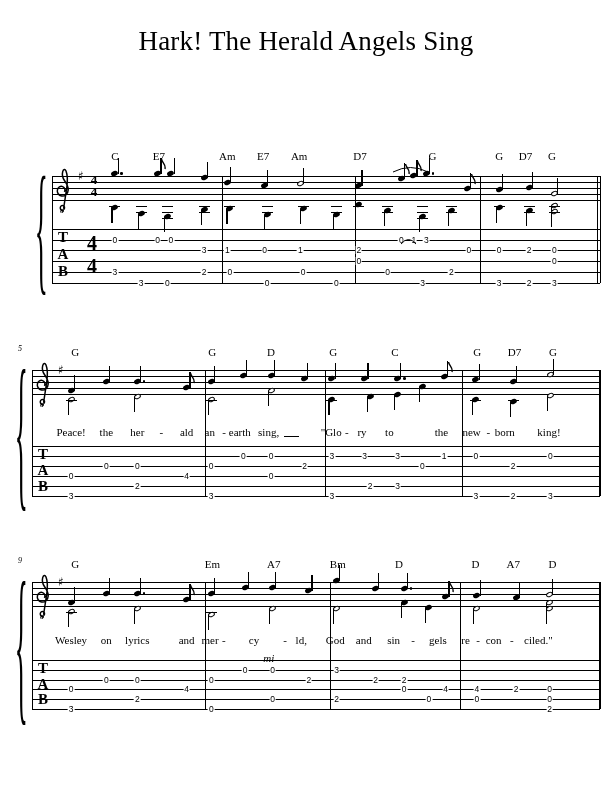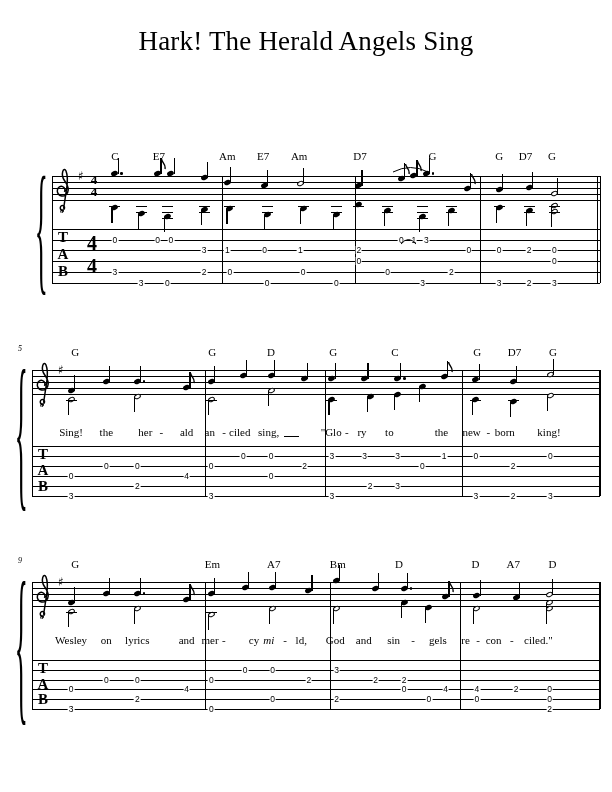--- a/index.html
+++ b/index.html
@@ -245,23 +245,23 @@
           <path d="M10,45 C7.5,45 6,43.2 6.3,41.4 C6.6,39.6 8.4,38.9 9.7,39.8 C11,40.8 10.8,42.9 9.3,43.6 M9.6,42.5 C10.8,34.5 12,27 12.8,21.5 C13.6,15.5 13.8,9.5 12,5 C11.1,2.8 9.4,3 8.7,5.6 C7.8,9 8.8,12.2 10.6,14.8 C12.6,17.6 14.4,20.2 14.2,24 C14,28 10.8,30.6 7.6,30 C4.6,29.4 2.8,26.6 3.4,23.8 C4,21.2 6.4,19.8 8.6,20.6 C10.8,21.4 11.6,24 10.4,25.8" fill="none" stroke="#000" stroke-width="1.5"></path>
         </svg></div>
       <div class="clef8" style="left: 40px; top: 401px;">8</div>
       <div class="sharp" style="left: 58px; top: 363px;">♯</div>
       <div class="tabL" style="left: 43px; top: 447px;">T</div>
       <div class="tabL" style="left: 43px; top: 463px;">A</div>
       <div class="tabL" style="left: 43px; top: 479px;">B</div>
       <div class="mnum" style="left: 18px; top: 344px;">5</div>
       <div class="bar" style="left: 205px; top: 370px; height: 126px;"></div>
       <div class="chord" style="left: 75.28px; top: 346px;">G</div>
-      <div class="lyric" style="left: 71.05px; top: 426px;">Sing!</div>
+      <div class="lyric" style="left: 71.05px; top: 426px;">Peace!</div>
       <div class="lyric" style="left: 106.3px; top: 426px;">the</div>
-      <div class="lyric" style="left: 137.32px; top: 426px; margin-left: 8px;">her</div>
+      <div class="lyric" style="left: 137.32px; top: 426px;">her</div>
       <div class="lyric" style="left: 161.29px; top: 426px;">-</div>
       <div class="lyric" style="left: 186.67px; top: 426px;">ald</div>
       <div class="nh" style="left: 67.55px; top: 388.2px;"></div>
       <div class="stem" style="left: 73.75px; top: 375px; height: 16px;"></div>
       <div class="nh" style="left: 102.8px; top: 379.2px;"></div>
       <div class="stem" style="left: 109px; top: 366px; height: 16px;"></div>
       <div class="nh" style="left: 133.82px; top: 379.2px;"></div>
       <div class="stem" style="left: 140.02px; top: 366px; height: 16px;"></div>
       <div class="dot" style="left: 142.82px; top: 380.4px;"></div>
       <div class="nh" style="left: 183.17px; top: 385.2px;"></div>
@@ -278,21 +278,21 @@
       <div class="fret" style="left: 106.3px; top: 466px;">0</div>
       <div class="fret" style="left: 137.32px; top: 466px;">0</div>
       <div class="fret" style="left: 186.67px; top: 476px;">4</div>
       <div class="fret" style="left: 71.05px; top: 496px;">3</div>
       <div class="fret" style="left: 137.32px; top: 486px;">2</div>
       <div class="bar" style="left: 325px; top: 370px; height: 126px;"></div>
       <div class="chord" style="left: 212.2px; top: 346px;">G</div>
       <div class="chord" style="left: 271px; top: 346px;">D</div>
       <div class="lyric" style="left: 209.8px; top: 426px;">an</div>
       <div class="lyric" style="left: 224.2px; top: 426px;">-</div>
-      <div class="lyric" style="left: 239.8px; top: 426px;">ciled</div>
+      <div class="lyric" style="left: 239.8px; top: 426px;">earth</div>
       <div class="lyric" style="left: 268.6px; top: 426px;">sing,</div>
       <div class="ext" style="left: 283.6px; top: 436px; width: 15px;"></div>
       <div class="nh" style="left: 207.5px; top: 379.2px;"></div>
       <div class="stem" style="left: 213.7px; top: 366px; height: 16px;"></div>
       <div class="nh" style="left: 239.9px; top: 373.2px;"></div>
       <div class="stem" style="left: 246.1px; top: 360px; height: 16px;"></div>
       <div class="nh" style="left: 267.5px; top: 373.2px;"></div>
       <div class="stem" style="left: 273.7px; top: 360px; height: 16px;"></div>
       <div class="nh" style="left: 301.1px; top: 376.2px;"></div>
       <div class="stem" style="left: 307.3px; top: 363px; height: 16px;"></div>
@@ -424,21 +424,21 @@
       <div class="fret" style="left: 137.32px; top: 679.6px;">0</div>
       <div class="fret" style="left: 186.67px; top: 689.4px;">4</div>
       <div class="fret" style="left: 71.05px; top: 709px;">3</div>
       <div class="fret" style="left: 137.32px; top: 699.2px;">2</div>
       <div class="bar" style="left: 330px; top: 582px; height: 127px;"></div>
       <div class="chord" style="left: 212.5px; top: 558px;">Em</div>
       <div class="chord" style="left: 273.75px; top: 558px;">A7</div>
       <div class="lyric" style="left: 210px; top: 634px;">mer</div>
       <div class="lyric" style="left: 223.75px; top: 634px;">-</div>
       <div class="lyric" style="left: 254px; top: 634px;">cy</div>
-      <div class="lyric" style="left: 268.75px; top: 634px; font-style: italic;">mi</div>
+      <div class="lyric" style="left: 268.75px; top: 652px; font-style: italic;">mi</div>
       <div class="lyric" style="left: 285px; top: 634px;">-</div>
       <div class="lyric" style="left: 301.25px; top: 634px;">ld,</div>
       <div class="nh" style="left: 207.75px; top: 591.2px;"></div>
       <div class="stem" style="left: 213.95px; top: 578px; height: 16px;"></div>
       <div class="nh" style="left: 241.5px; top: 585.2px;"></div>
       <div class="stem" style="left: 247.7px; top: 572px; height: 16px;"></div>
       <div class="nh" style="left: 269px; top: 585.2px;"></div>
       <div class="stem" style="left: 275.2px; top: 572px; height: 16px;"></div>
       <div class="nh" style="left: 305.25px; top: 588.2px;"></div>
       <div class="stem" style="left: 311.45px; top: 575px; height: 16px;"></div>

